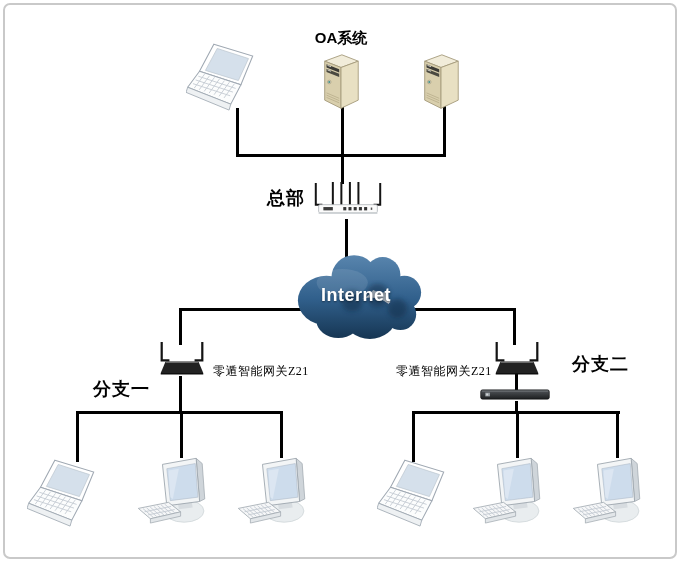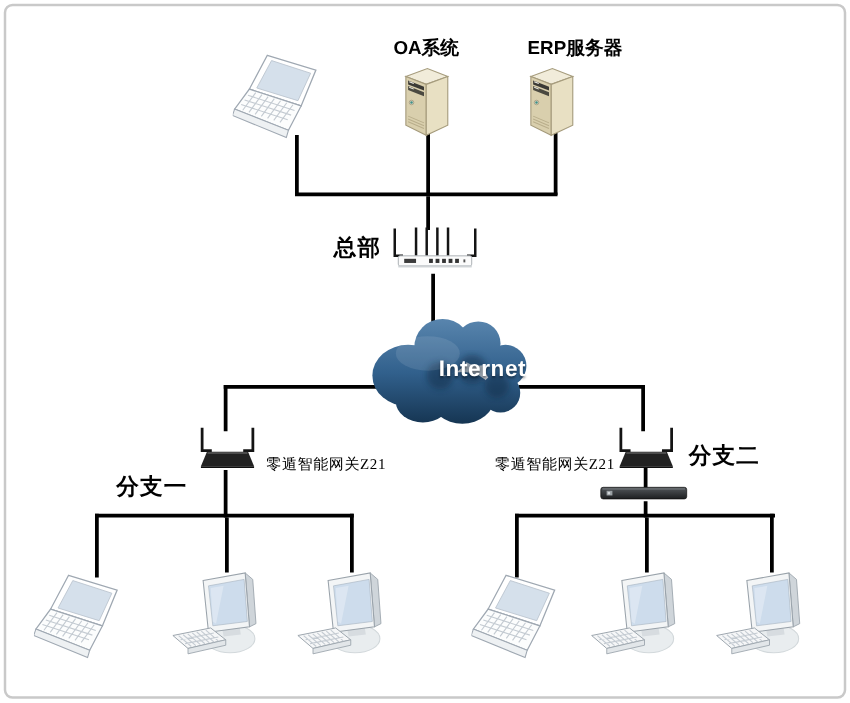--- a/index.html
+++ b/index.html
@@ -6,21 +6,21 @@
   .stage{position:relative;width:680px;height:562px;background:#ffffff;overflow:hidden;
          font-family:"Liberation Sans", sans-serif;}
   .frame{position:absolute;left:3px;top:3px;right:3px;bottom:3px;border:2px solid #c9c9c9;
          border-radius:7px;pointer-events:none;}
   .wire{position:absolute;background:#000;}
   .dev{position:absolute;}
   .lbl{position:absolute;color:#000;white-space:nowrap;}
   .lbl-bold{font-weight:700;font-size:18px;letter-spacing:1px;}
   .lbl-dev{font-weight:700;font-size:15px;text-align:center;}
   .lbl-gw{font-family:"Liberation Serif", serif;font-size:12px;letter-spacing:0.5px;}
-  .lbl-inet{font-weight:700;font-size:18px;color:#ffffff;text-align:right;
+  .lbl-inet{font-weight:700;font-size:18px;color:#ffffff;text-align:center;
             text-shadow:0 1px 2px rgba(0,0,0,.45);letter-spacing:0.5px;}
 </style>
 </head>
 <body>
 
 <div class="stage">
 
   <svg width="0" height="0" style="position:absolute" aria-hidden="true">
     <defs>
       <linearGradient id="cg" gradientUnits="userSpaceOnUse" x1="0" y1="0" x2="0" y2="100">
@@ -135,21 +135,20 @@
   <div class="wire" style="left:180px;top:414px;width:3px;height:44px"></div>
   <div class="wire" style="left:280px;top:411px;width:3px;height:47px"></div>
   <div class="wire" style="left:515px;top:374px;width:3px;height:16px"></div>
   <div class="wire" style="left:515px;top:401px;width:3px;height:13px"></div>
   <div class="wire" style="left:412px;top:411px;width:208px;height:3px"></div>
   <div class="wire" style="left:412px;top:411px;width:3px;height:51px"></div>
   <div class="wire" style="left:516px;top:414px;width:3px;height:44px"></div>
   <div class="wire" style="left:616px;top:411px;width:3px;height:47px"></div>
 
   <div class="lbl lbl-dev" style="left:297px;top:29px;width:88px">OA系统</div>
-  <div class="lbl lbl-dev" style="left:410px;top:29px;width:100px">ERP服务器</div>
 
   <svg class="dev" style="left:186px;top:42px" width="76" height="72">
       <use href="#sym-laptop"></use>
     </svg>
   <svg class="dev" style="left:317px;top:53px" width="48" height="58">
       <use href="#sym-server"></use>
     </svg>
   <svg class="dev" style="left:417px;top:53px" width="48" height="58">
       <use href="#sym-server"></use>
     </svg>
@@ -177,21 +176,21 @@
       <use href="#sym-desktop"></use>
     </svg>
   <svg class="dev" style="left:234px;top:452px" width="82" height="80">
       <use href="#sym-desktop"></use>
     </svg>
 
   <div class="lbl lbl-gw" style="left:396px;top:363px">零遁智能网关Z21</div>
   <svg class="dev" style="left:488px;top:339px" width="58" height="41">
       <use href="#sym-routerz21"></use>
     </svg>
-  <div class="lbl lbl-bold" style="left:551px;top:352px">分支二</div>
+  <div class="lbl lbl-bold" style="left:572px;top:352px">分支二</div>
   <svg class="dev" style="left:479px;top:388px" width="72" height="13">
       <use href="#sym-switch"></use>
     </svg>
 
   <svg class="dev" style="left:377px;top:458px" width="76" height="72">
       <use href="#sym-laptop"></use>
     </svg>
   <svg class="dev" style="left:469px;top:452px" width="82" height="80">
       <use href="#sym-desktop"></use>
     </svg>

